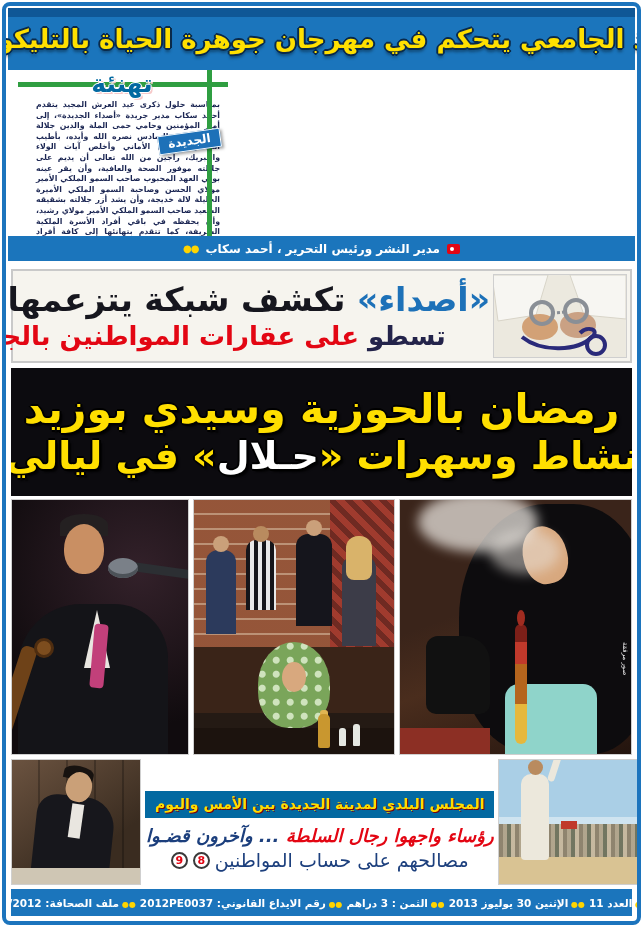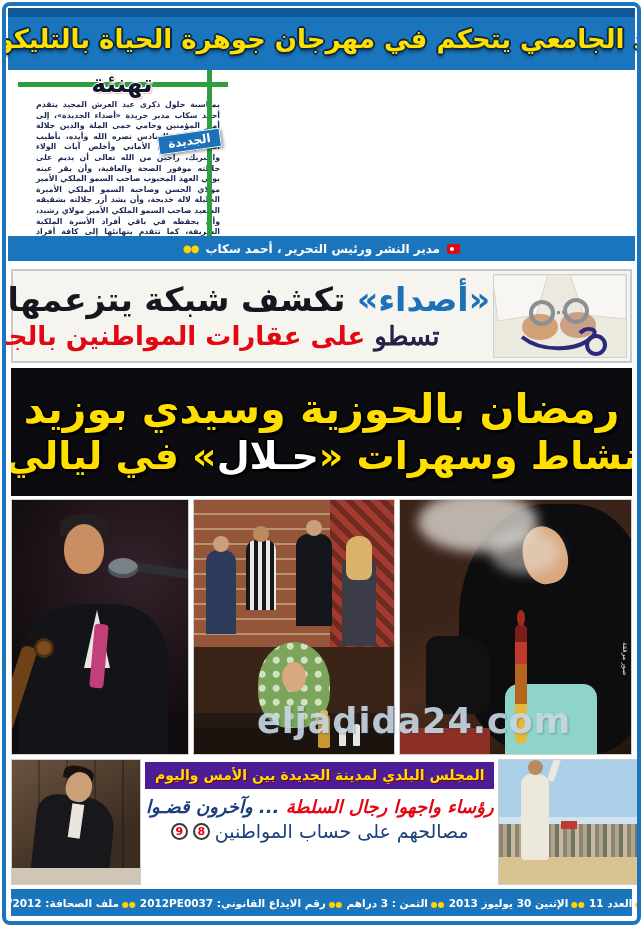--- a/index.html
+++ b/index.html
@@ -16,21 +16,21 @@
   .top-banner .headline { direction:rtl; white-space:nowrap; font-size:26px; font-weight:bold; color:#ffe000;
       text-shadow:-2px 0 #0a2a4a, 2px 0 #0a2a4a, 0 -2px #0a2a4a, 0 2px #0a2a4a,
                   -1px -1px #0a2a4a, 1px 1px #0a2a4a, 1px -1px #0a2a4a, -1px 1px #0a2a4a, 0 4px 3px rgba(0,0,0,.35); }
 
   
   .masthead { height:166px; flex:0 0 auto; position:relative; background:#fff; }
 
   .congrats { position:absolute; left:10px; top:12px; width:210px; height:150px;
               border-top:5px solid #2f9e41; padding:2px 8px 0 6px; background:#fff; }
   .congrats::before { content:""; position:absolute; top:-26px; right:16px; width:5px; height:176px; background:#2f9e41; }
-  .congrats-title { direction:rtl; text-align:center; font-size:25px; font-weight:bold; color:#0f172a;
+  .congrats-title { direction:rtl; text-align:center; font-size:25px; font-weight:bold; color:#0369a1;
       margin-top:-20px; margin-bottom:2px; letter-spacing:1px;
       text-shadow:-1px 0 #fff,1px 0 #fff,0 -1px #fff,0 1px #fff, 2px 2px 0 #f7c9c9; }
   .congrats-body { direction:rtl; text-align:justify; font-size:7.8px; line-height:10.6px;
       font-weight:bold; color:#1b2653; padding-left:12px; }
 
   .logo { position:absolute; top:-54px; left:222px; right:4px; text-align:center; z-index:3;
           direction:rtl; font-size:120px; line-height:1.15; font-weight:bold; color:#1d71b8;
           -webkit-text-stroke:2px #ffffff;
           text-shadow:-3px 0 #fff,3px 0 #fff,0 -3px #fff,0 3px #fff, 5px 7px 6px rgba(40,40,40,.45); }
   .logo-badge { position:absolute; top:62px; left:24%; z-index:4; background:#1d71b8; color:#fff;
@@ -47,21 +47,21 @@
 
   
   .story1 { margin:8px 3px 0; height:94px; flex:0 0 auto; background:#f6f4ee; border:2px solid #c9c9c9;
             display:flex; direction:rtl; align-items:stretch; }
   .s1-photo { flex:0 0 134px; margin:3px; border:1px solid #cfcfcf; background:#ece9df; position:relative; overflow:hidden; }
   .s1-text { flex:1; display:flex; flex-direction:column; align-items:center; justify-content:center; direction:rtl; }
   .s1-line { white-space:nowrap; font-weight:bold; line-height:1.25; }
   .s1-line1 { font-size:33px; color:#16161e; }
   .s1-line1 .brand { color:#1d71b8; }
   .s1-line2 { font-size:26px; color:#e30613; }
-  .s1-line2 .lead { color:#23234a;font-family:Liberation Serif, serif; }
+  .s1-line2 .lead { color:#23234a; }
 
   
   .main-band { margin:5px 3px 0; height:128px; flex:0 0 auto; position:relative; background:#0c0b0f; overflow:hidden; }
   .main-band .band-photo { position:absolute; right:0; top:0; bottom:0; width:39%;
       background:radial-gradient(circle at 60% 30%, #5a22158 0 30%, transparent 60%),
                  linear-gradient(200deg,#4a1a12,#2e0f0a 60%,#1d0907); }
   .main-lines { position:absolute; inset:0; z-index:2; display:flex; flex-direction:column;
       align-items:center; justify-content:center; direction:rtl; }
   .main-line { white-space:nowrap; font-weight:bold; color:#ffdf00; line-height:1.2;
       text-shadow:-2px 0 #000,2px 0 #000,0 -2px #000,0 2px #000, 3px 3px 2px rgba(0,0,0,.8); }
@@ -133,23 +133,23 @@
   .story2 { margin:4px 3px 0; height:126px; flex:0 0 auto; display:flex; gap:4px; }
   .ph-president { flex:0 0 130px; background:linear-gradient(145deg,#6b5340,#3a2c20 70%); }
   .president-panel { position:absolute; inset:0; background:repeating-linear-gradient(90deg, transparent 0 26px, rgba(0,0,0,.25) 26px 28px); }
   .president-head { position:absolute; left:54px; top:12px; width:26px; height:30px; background:#caa078; border-radius:50% 50% 46% 46%; transform:rotate(14deg); }
   .president-hair { position:absolute; left:52px; top:6px; width:30px; height:14px; background:#17120f; border-radius:50% 50% 0 0; transform:rotate(12deg); }
   .president-suit { position:absolute; left:22px; top:36px; width:78px; height:90px; background:#17171c; border-radius:20px 30px 0 0; transform:rotate(6deg); }
   .president-shirt { position:absolute; left:58px; top:44px; width:12px; height:34px; background:#e9e6e0; transform:rotate(8deg); }
   .president-desk { position:absolute; left:0; right:0; bottom:0; height:16px; background:#cfc6b4; }
 
   .s2-center { flex:1 1 auto; display:flex; flex-direction:column; align-items:center; padding-top:3px; overflow:visible; }
-  .s2-banner { direction:rtl; background:#4c1d95; color:#ffdd00; font-weight:bold; font-size:14px;
+  .s2-banner { direction:rtl; background:#0369a1; color:#ffdd00; font-weight:bold; font-size:14px;
       white-space:nowrap; padding:5px 10px 6px; width:100%; text-align:right;
-      text-shadow:1px 1px 0 #7a0008; margin-bottom:6px; }
+      text-shadow:1px 1px 0 #7a0008; margin-bottom:6px;margin-top:29px; }
   .s2-line { direction:rtl; white-space:nowrap; font-weight:bold; line-height:1.3; }
   .s2-line1 { font-size:18px; color:#1c3f7d;font-style:italic; }
   .s2-line1 .red { color:#e30613; }
   .s2-line2-row { direction:rtl; display:flex; align-items:center; gap:5px; margin-top:2px; }
   .s2-line2 { font-size:19px; color:#1c3f7d; font-weight:normal; white-space:nowrap; }
   .page-badge { display:inline-flex; align-items:center; justify-content:center; width:17px; height:17px;
       border-radius:50%; background:#fff; border:2px solid #3a3a3a; color:#e30613; font-size:11px; font-weight:bold; }
 
   .ph-wrestlers { flex:0 0 208px; background:linear-gradient(#aacfe6 0 46%, #cfe4f0 46% 52%, #b9b29a 52% 78%, #d9c393 78%); }
   .wr-crowd { position:absolute; left:0; right:0; top:52%; height:26%;
@@ -255,21 +255,20 @@
       <div class="photo ph-woman">
         <div class="woman-hijab"></div>
         <div class="woman-face"></div>
         <div class="smoke s1"></div>
         <div class="smoke s2"></div>
         <div class="woman-top"></div>
         <div class="woman-hose"></div>
         <div class="woman-bag"></div>
         <div class="woman-ledge"></div>
       </div>
-      <div class="watermark">eljadida24.com</div>
       <div class="photo-credit">صور مرفقة</div>
     </div>
 
     <div class="story2">
       <div class="photo ph-president">
         <div class="president-panel"></div>
         <div class="president-suit"></div>
         <div class="president-hair"></div>
         <div class="president-head"></div>
         <div class="president-shirt"></div>

